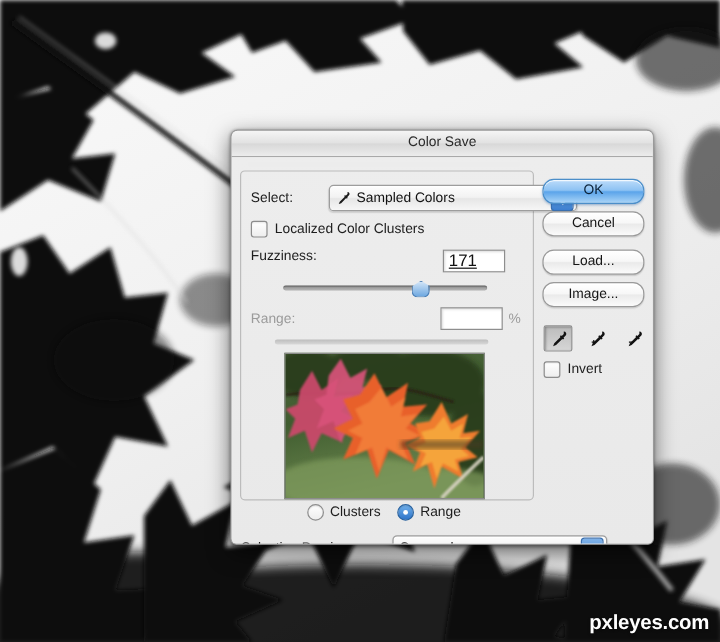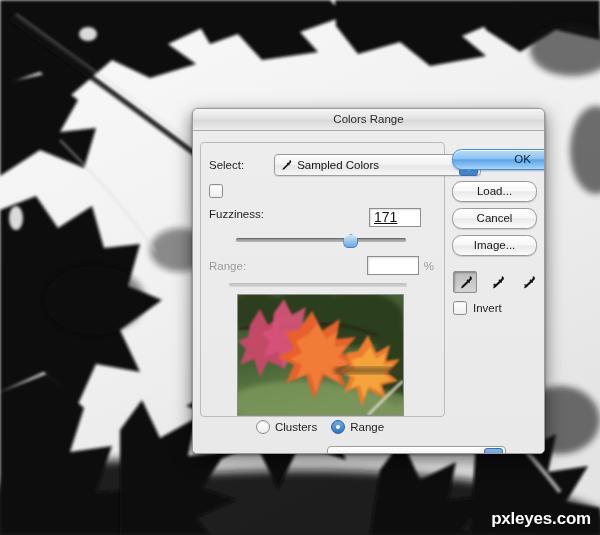--- a/index.html
+++ b/index.html
@@ -144,21 +144,20 @@
     border-radius:9.5px;border:1px solid #9a9a9a;
     background:linear-gradient(to bottom,#ffffff 0%,#f7f7f7 46%,#eaeaea 52%,#fbfbfb 100%);
     box-shadow:0 1px 1px rgba(0,0,0,.14), inset 0 1px 0 #fff;
     font-size:11.5px;color:#151515;text-align:center;line-height:18px;
     font-family:"Liberation Sans", sans-serif;cursor:default;user-select:none;
   }
   .pbtn.default{
     background:linear-gradient(to bottom,#bcdcfa 0%,#8dc2f3 45%,#5ba4ea 52%,#a9d4f7 100%);
     border-color:#4b8ec9;color:#0b2238;
     box-shadow:0 1px 2px rgba(30,90,160,.4), inset 0 1px 0 rgba(255,255,255,.8);
-    padding-left:28px;
   }
   #loadbtn{margin-top:11px;}
 
   
   #tools{position:absolute;left:260px;top:140px;display:flex;align-items:center;gap:9px;}
   .tool{width:22px;height:20px;display:flex;align-items:center;justify-content:center;cursor:default;}
   .tool.sel{
     background:linear-gradient(to bottom,#bcbcbc,#d6d6d6);
     border:1px solid #8f8f8f;border-radius:2px;
     box-shadow:inset 1px 1px 2px rgba(0,0,0,.3);
@@ -248,21 +247,21 @@
     <g stroke="#d8d8d8" fill="none" filter="url(#soft)">
       <path d="M430,352 C470,392 520,440 560,492" stroke-width="4" opacity=".75"></path>
       <path d="M60,140 C96,176 130,214 156,252" stroke-width="2" opacity=".5"></path>
     </g>
   </svg>
 </div>
 
 <div id="dialog">
 
   <div id="titlebar">
-    <span>Colors Range</span>
+    <span>Color Save</span>
   </div>
 
   <div id="body">
 
     <div id="groupbox"></div>
     <div id="groupmask"></div>
 
     <div id="select-row">
       <span id="select-label">Select:</span>
       <div id="select-popup" class="popup">
@@ -272,20 +271,21 @@
         <span>Sampled Colors</span>
         <span class="stepper">
           <i class="up"></i>
             <i class="dn"></i>
         </span>
       </div>
     </div>
 
     <label id="lcc-row" class="cbrow">
       <span class="cbox"></span>
+      <span class="lbl">Localized Color Clusters</span>
     </label>
 
     <div id="fuzz-row">
       <span id="fuzz-label">Fuzziness:</span>
       <div id="fuzz-field" class="numfield">171</div>
     </div>
 
     <div id="slider">
       <div class="track"></div>
       <div class="thumb" id="fuzz-thumb" style="left: 67%;"></div>
@@ -373,22 +373,22 @@
       <div id="selprev-popup" class="popup">
         <span>Grayscale</span>
         <span class="stepper">
           <i class="up"></i>
         </span>
       </div>
     </div>
 
     <div id="btncol">
       <div class="pbtn default">OK</div>
+      <div class="pbtn">Cancel</div>
       <div class="pbtn" id="loadbtn">Load...</div>
-      <div class="pbtn">Cancel</div>
       <div class="pbtn">Image...</div>
     </div>
 
     <div id="tools">
       <div class="tool sel">
         <svg width="15" height="15" viewBox="0 0 15 15">
           <path d="M11.8 1.3a2 2 0 0 1 1.8 3.1L11.6 6.4l.6.6-1 1-.6-.6-5.2 5.2-2.5 1 1-2.5 5.2-5.2-.6-.6 1-1 .6.6 1.7-1.6z" fill="#131313"></path>
         </svg>
       </div>
       <div class="tool">

